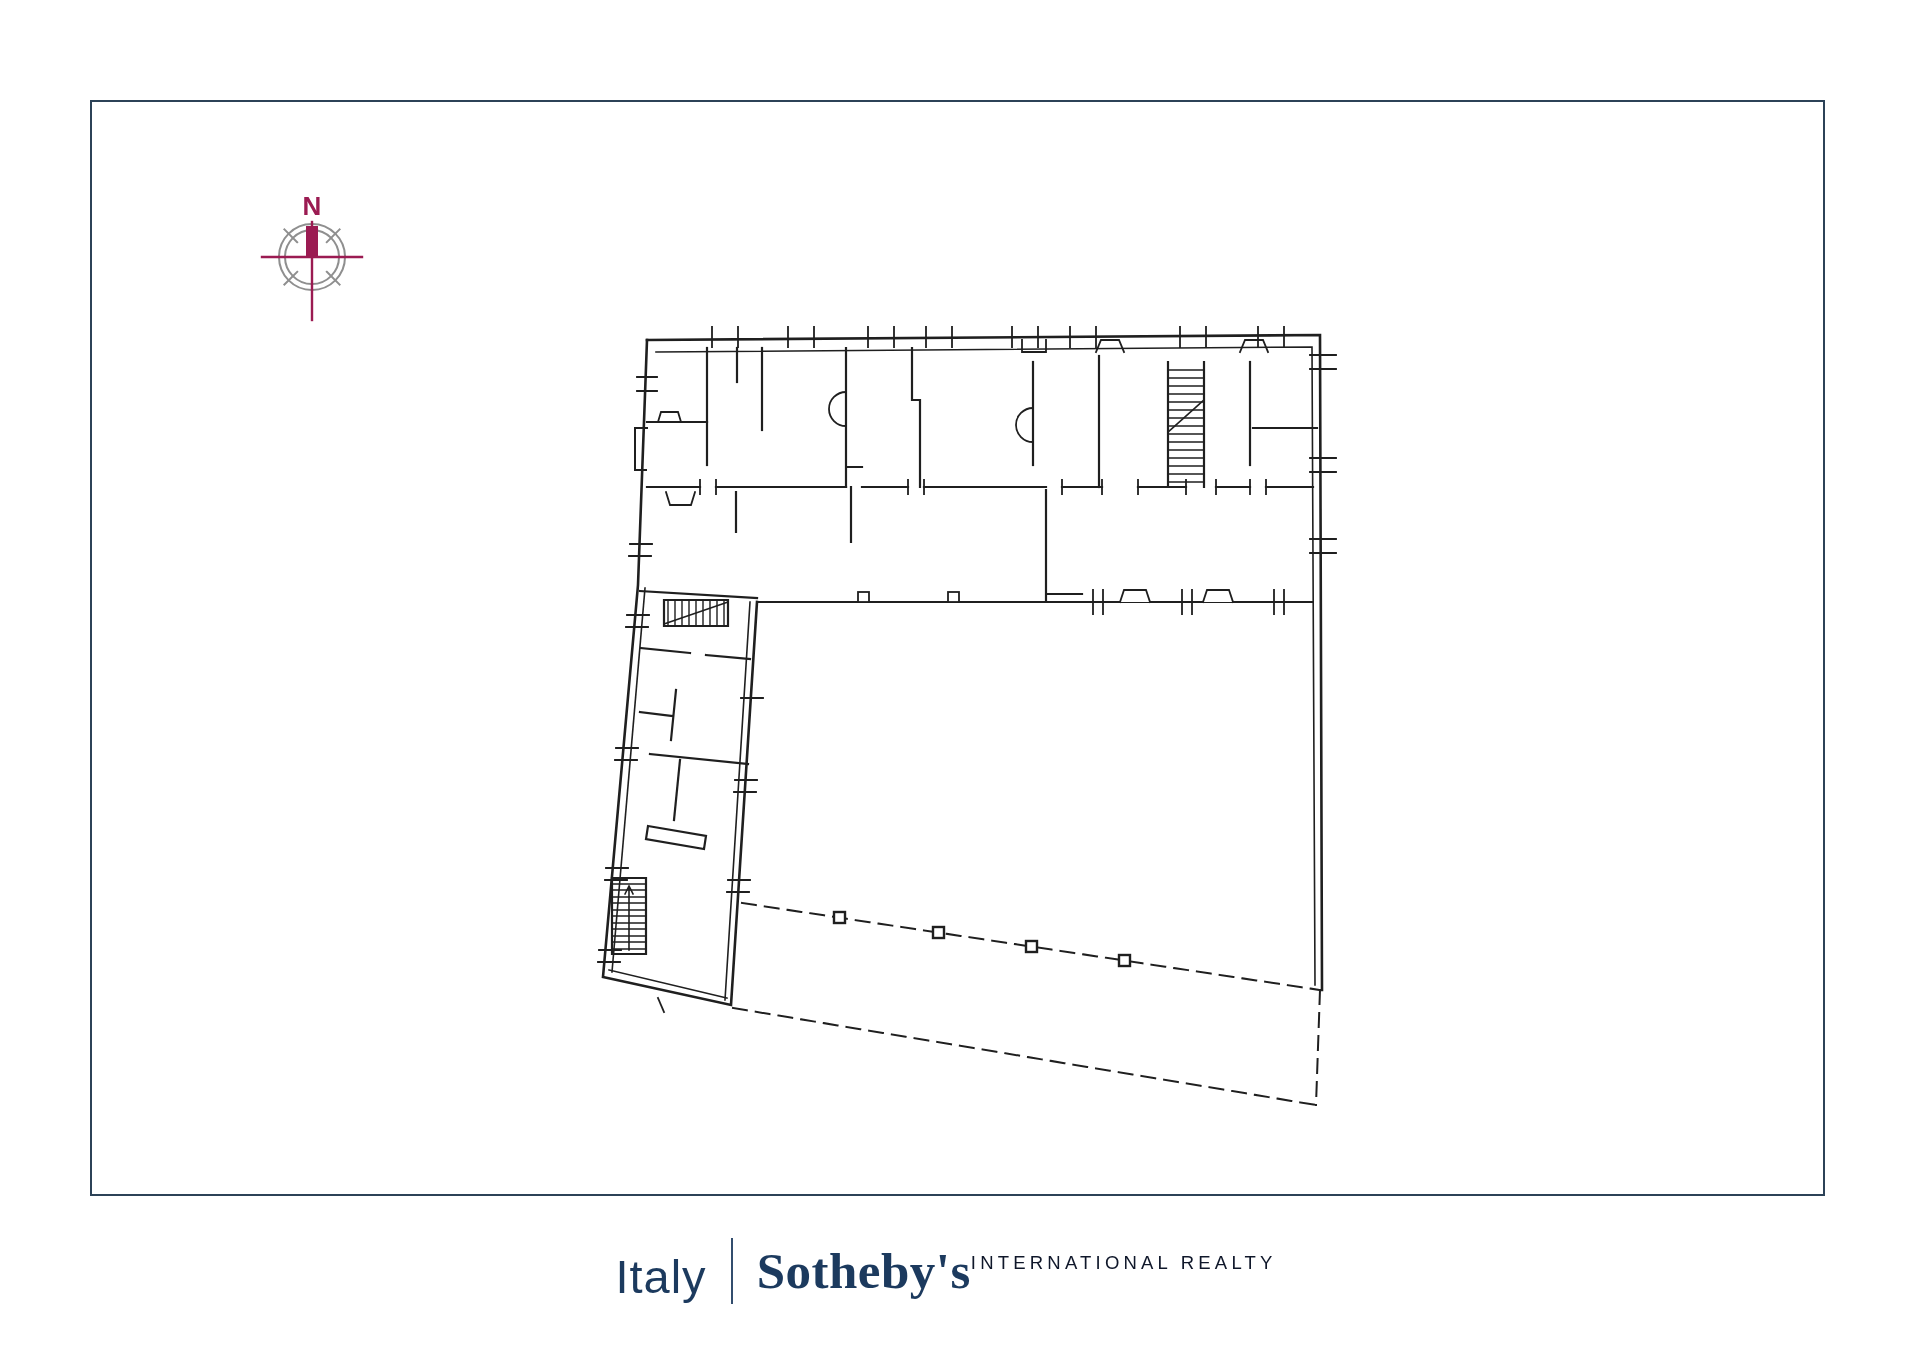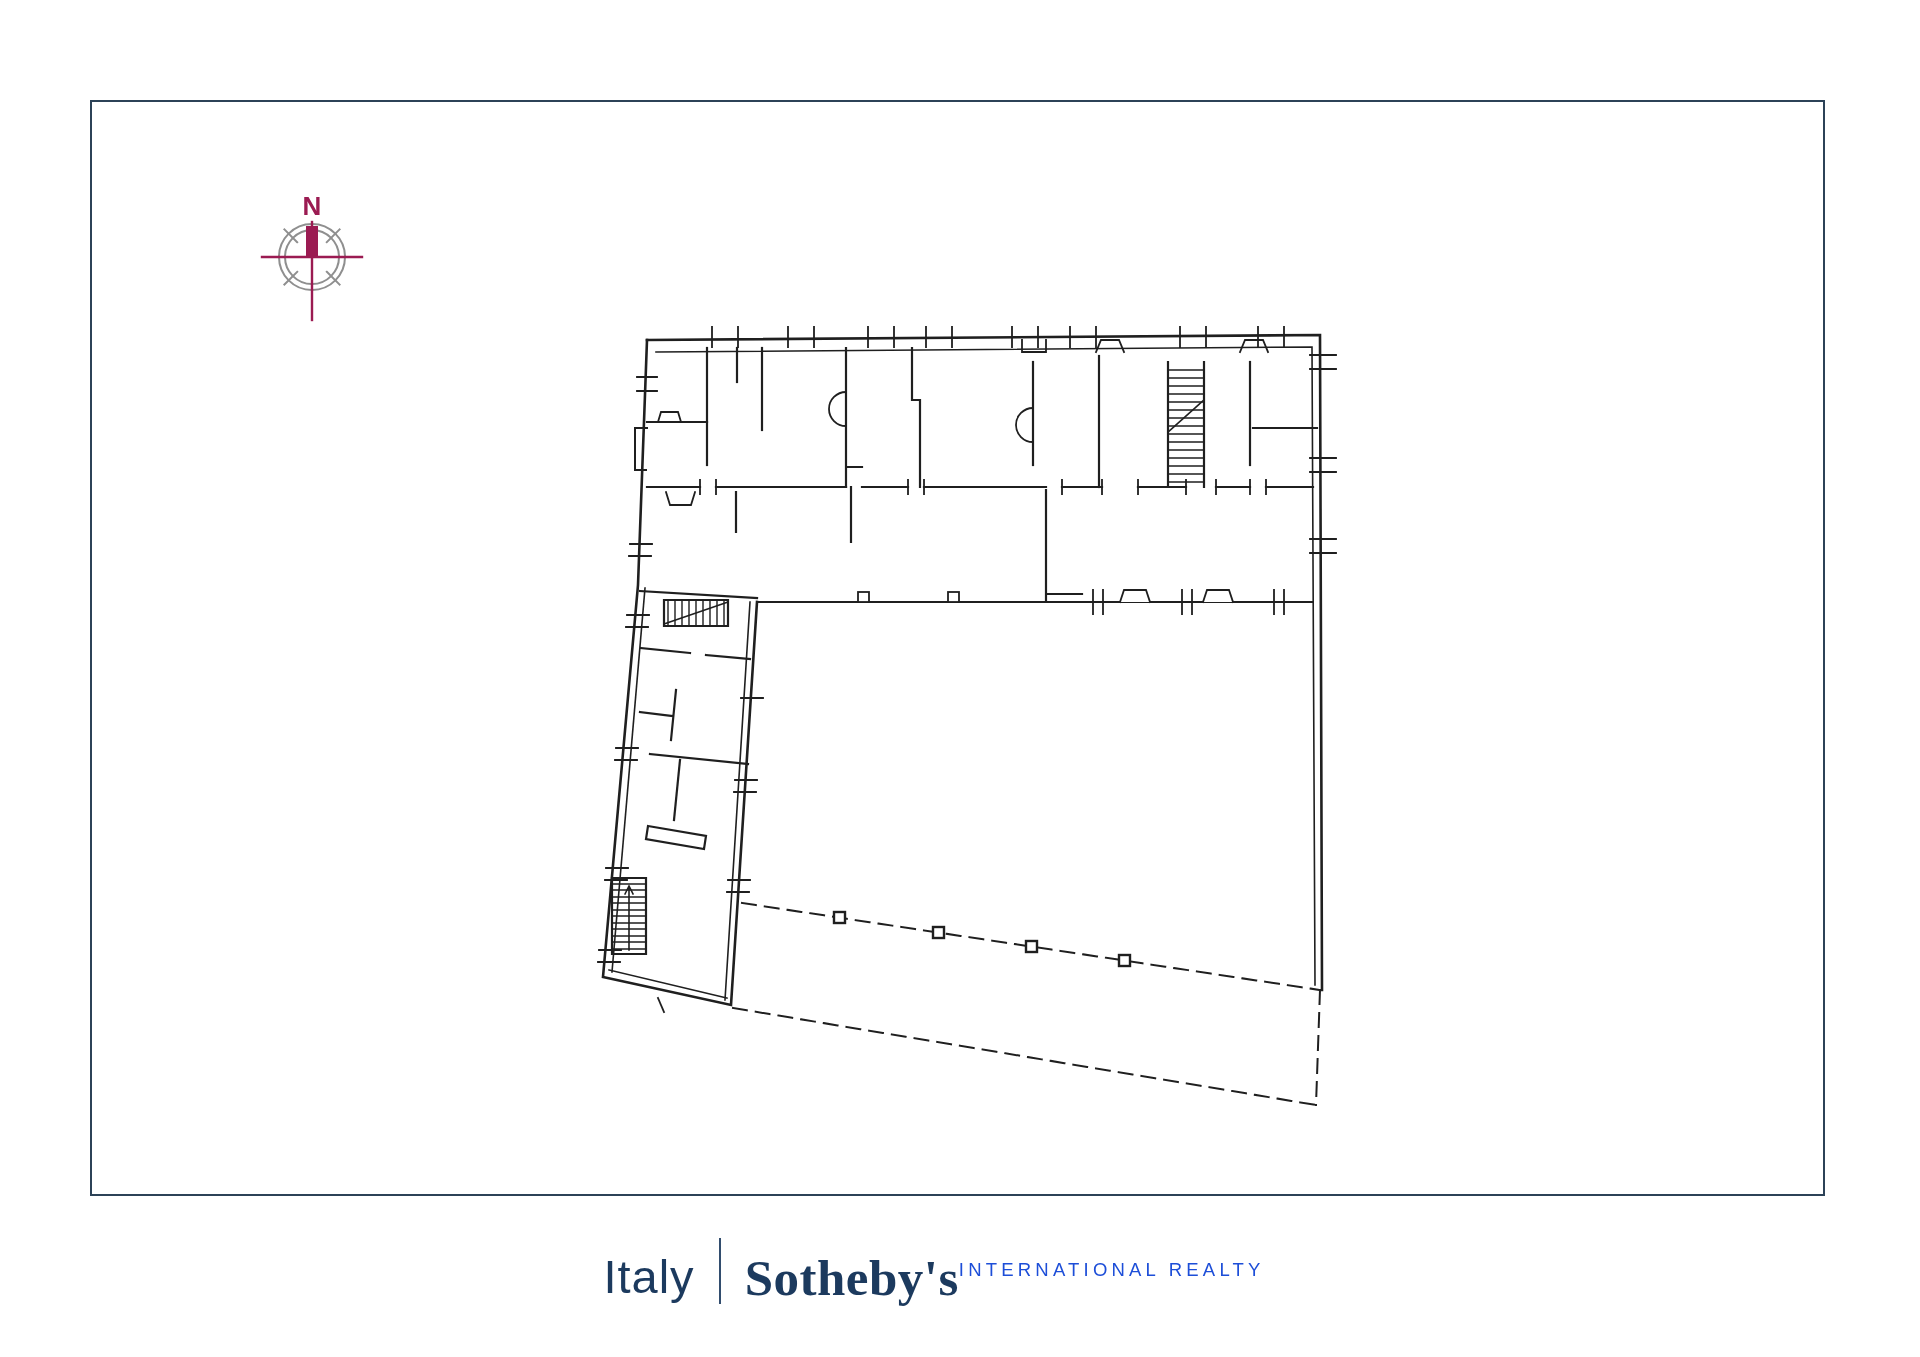--- a/index.html
+++ b/index.html
@@ -6,36 +6,36 @@
   body{
     width:1920px;height:1357px;position:relative;background:#ffffff;
     font-family:"Liberation Sans", sans-serif;overflow:hidden;
   }
   .frame{
     position:absolute;left:90px;top:100px;width:1735px;height:1096px;
     border:2px solid #2c4257;background:#ffffff;box-sizing:border-box;
   }
   svg.plan{position:absolute;left:0;top:0;width:1920px;height:1357px;}
   .logo{
-    position:absolute;top:1238px;left:4px;width:1860px;
-    display:flex;justify-content:center;align-items:flex-end;gap:24px;
+    position:absolute;top:1238px;left:16px;width:1860px;
+    display:flex;justify-content:center;align-items:center;gap:24px;
   }
   .logo-region{
     font-family:"Liberation Sans", sans-serif;font-size:47px;font-weight:400;
     color:#1c3a5e;letter-spacing:1px;padding-top:10px;
   }
   .logo-divider{width:2px;height:66px;background:#1c3a5e;opacity:.9;}
   .logo-right{display:flex;flex-direction:row;align-items:flex-start;}
   .logo-brand{
     font-family:"Liberation Serif", serif;font-size:51px;font-weight:700;
     color:#1c3a5e;letter-spacing:0.5px;line-height:1;
   }
   .logo-subtitle{
     font-family:"Liberation Sans", sans-serif;font-size:18.5px;font-weight:400;
-    color:#1d4ed8;letter-spacing:4.2px;margin-top:6px;
+    color:#0f172a;letter-spacing:4.2px;margin-top:6px;
   }
 </style>
 </head>
 <body>
 
 <div class="frame"></div>
 
 <svg class="plan" viewBox="0 0 1920 1357" fill="none" stroke="#1f1f1f" stroke-width="2.2" stroke-linecap="square">
 
   <g>

